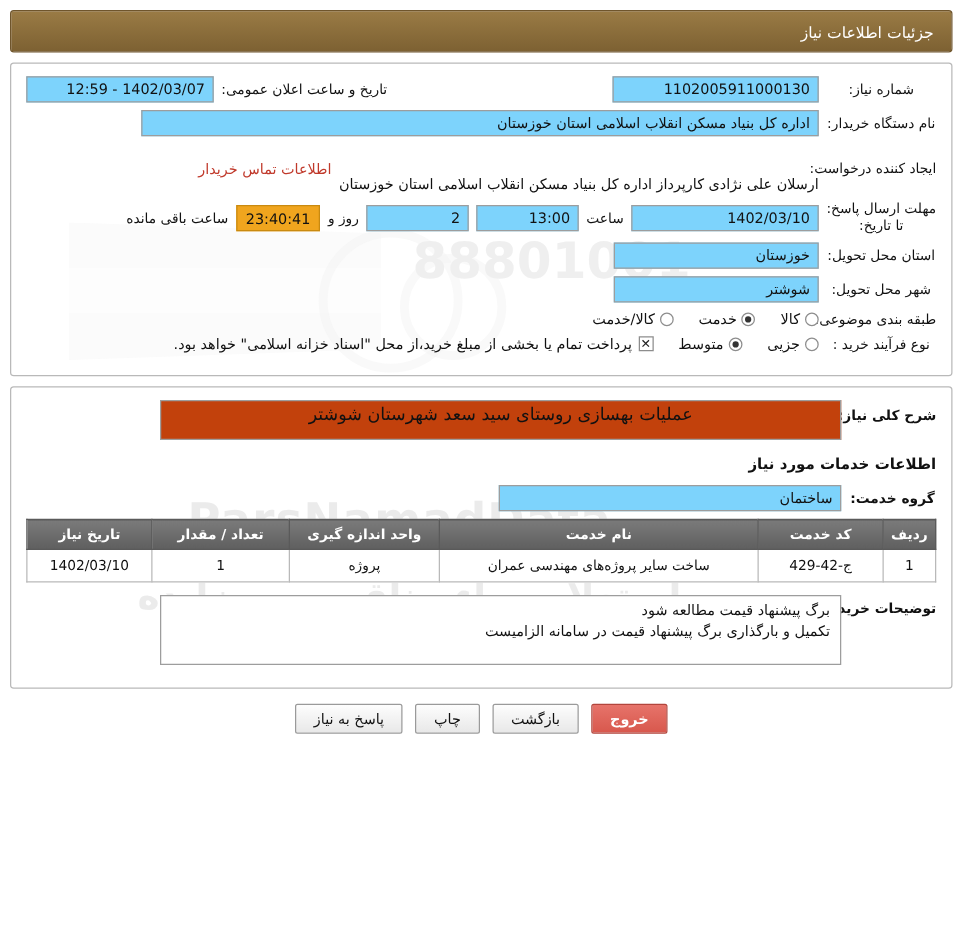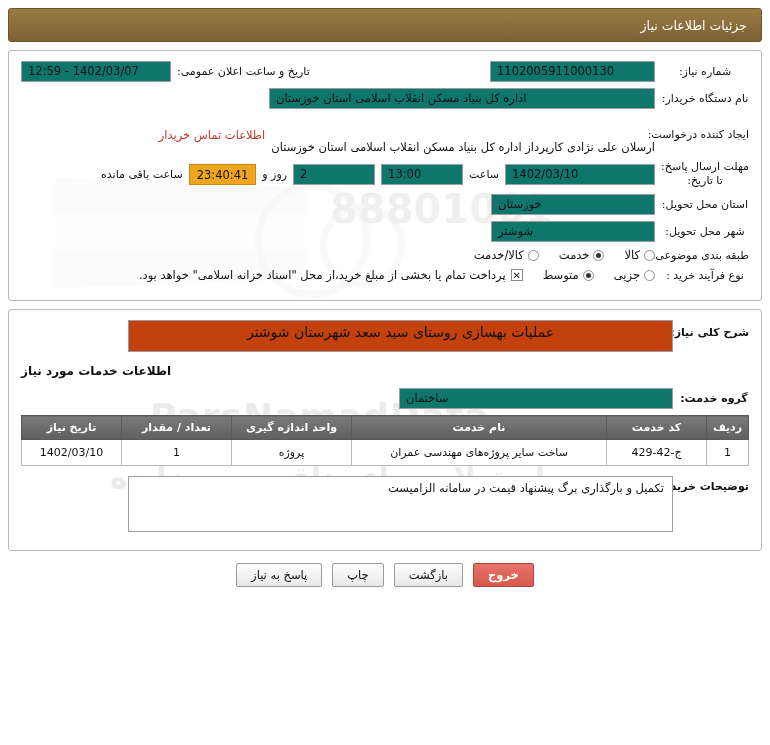--- a/index.html
+++ b/index.html
@@ -95,36 +95,36 @@
     font-size: 11px;
     color: #111;
     text-align: center;
     white-space: nowrap;
   }
   .lbl.bold { font-weight: bold; }
   .w-lbl-1 { width: 88px; }
 
   .fld {
     border: 1px solid #9d9d9d;
-    background: #0f766e;
+    background: #7dd3fc;
     height: 21px;
     line-height: 19px;
     font-size: 11.5px;
     padding: 0 6px;
-    text-align: left;
+    text-align: right;
     color: #111;
     overflow: hidden;
     white-space: nowrap;
   }
 
   .fld-w-small { width: 82px; }
   .fld-w-code { width: 165px; }
   .fld-w-date { width: 150px; }
   .fld-w-long { width: 274px; }
-  .fld-w-xlong { width: 386px; }
+  .fld-w-xlong { width: 542px; }
   .fld-w-state { width: 164px; }
 
   .linktxt {
     color: #c0392b;
     font-size: 11.5px;
     white-space: nowrap;
   }
   .plaintxt { font-size: 11.5px; color: #111; white-space: nowrap; margin-top: 25px; }
 
   .hl {
@@ -181,21 +181,21 @@
     font-size: 14px;
     padding: 3px 8px;
     text-align: center;
     color: #111;
   }
 
   .section-title {
     font-size: 12px;
     font-weight: bold;
     color: #111;
-    text-align: left;
+    text-align: right;
     margin: 12px 0 10px 0;
   }
 
   
   table.items {
     width: 100%;
     border-collapse: collapse;
     font-size: 11px;
     margin-top: 4px;
     background: #fff;
@@ -384,20 +384,21 @@
             <td>پروژه</td>
             <td>1</td>
             <td>1402/03/10</td>
           </tr>
         </tbody>
       </table>
 
       <div class="row" style="align-items:flex-start;margin-top:10px;">
         <div class="lbl bold" style="width:70px;padding-top:4px;">توضیحات خریدار:</div>
         <div class="notes-box">
+          <div>برگ پیشنهاد قیمت مطالعه شود</div>
           <div>تکمیل و بارگذاری برگ پیشنهاد قیمت در سامانه الزامیست</div>
         </div>
       </div>
 
     </div>
 
     <div class="buttons">
       <div class="btn exit">خروج</div>
       <div class="btn">بازگشت</div>
       <div class="btn">چاپ</div>

